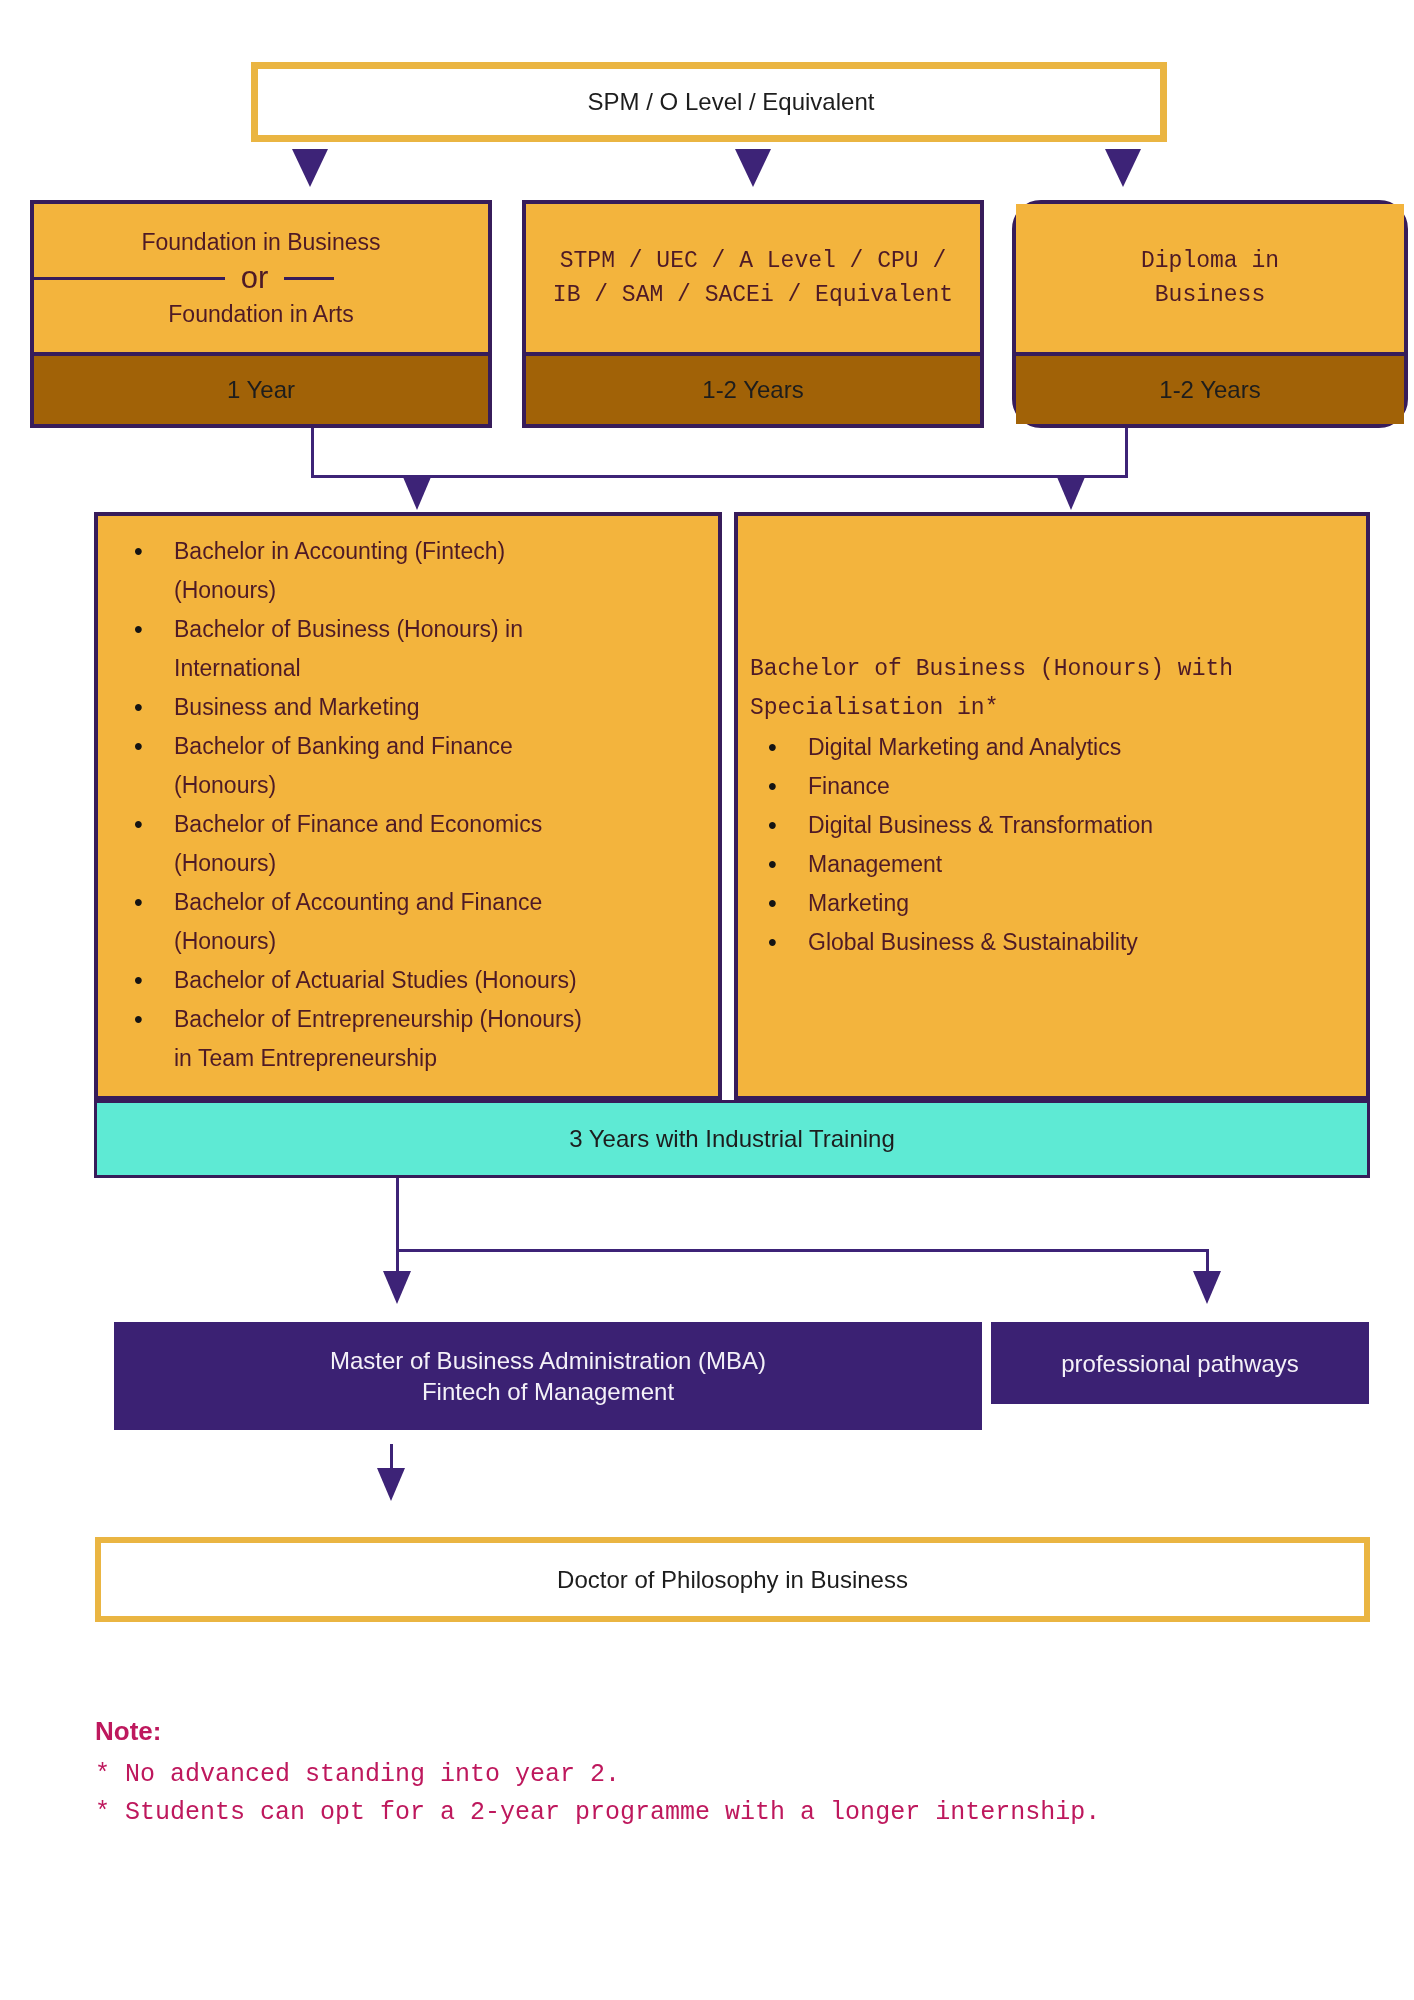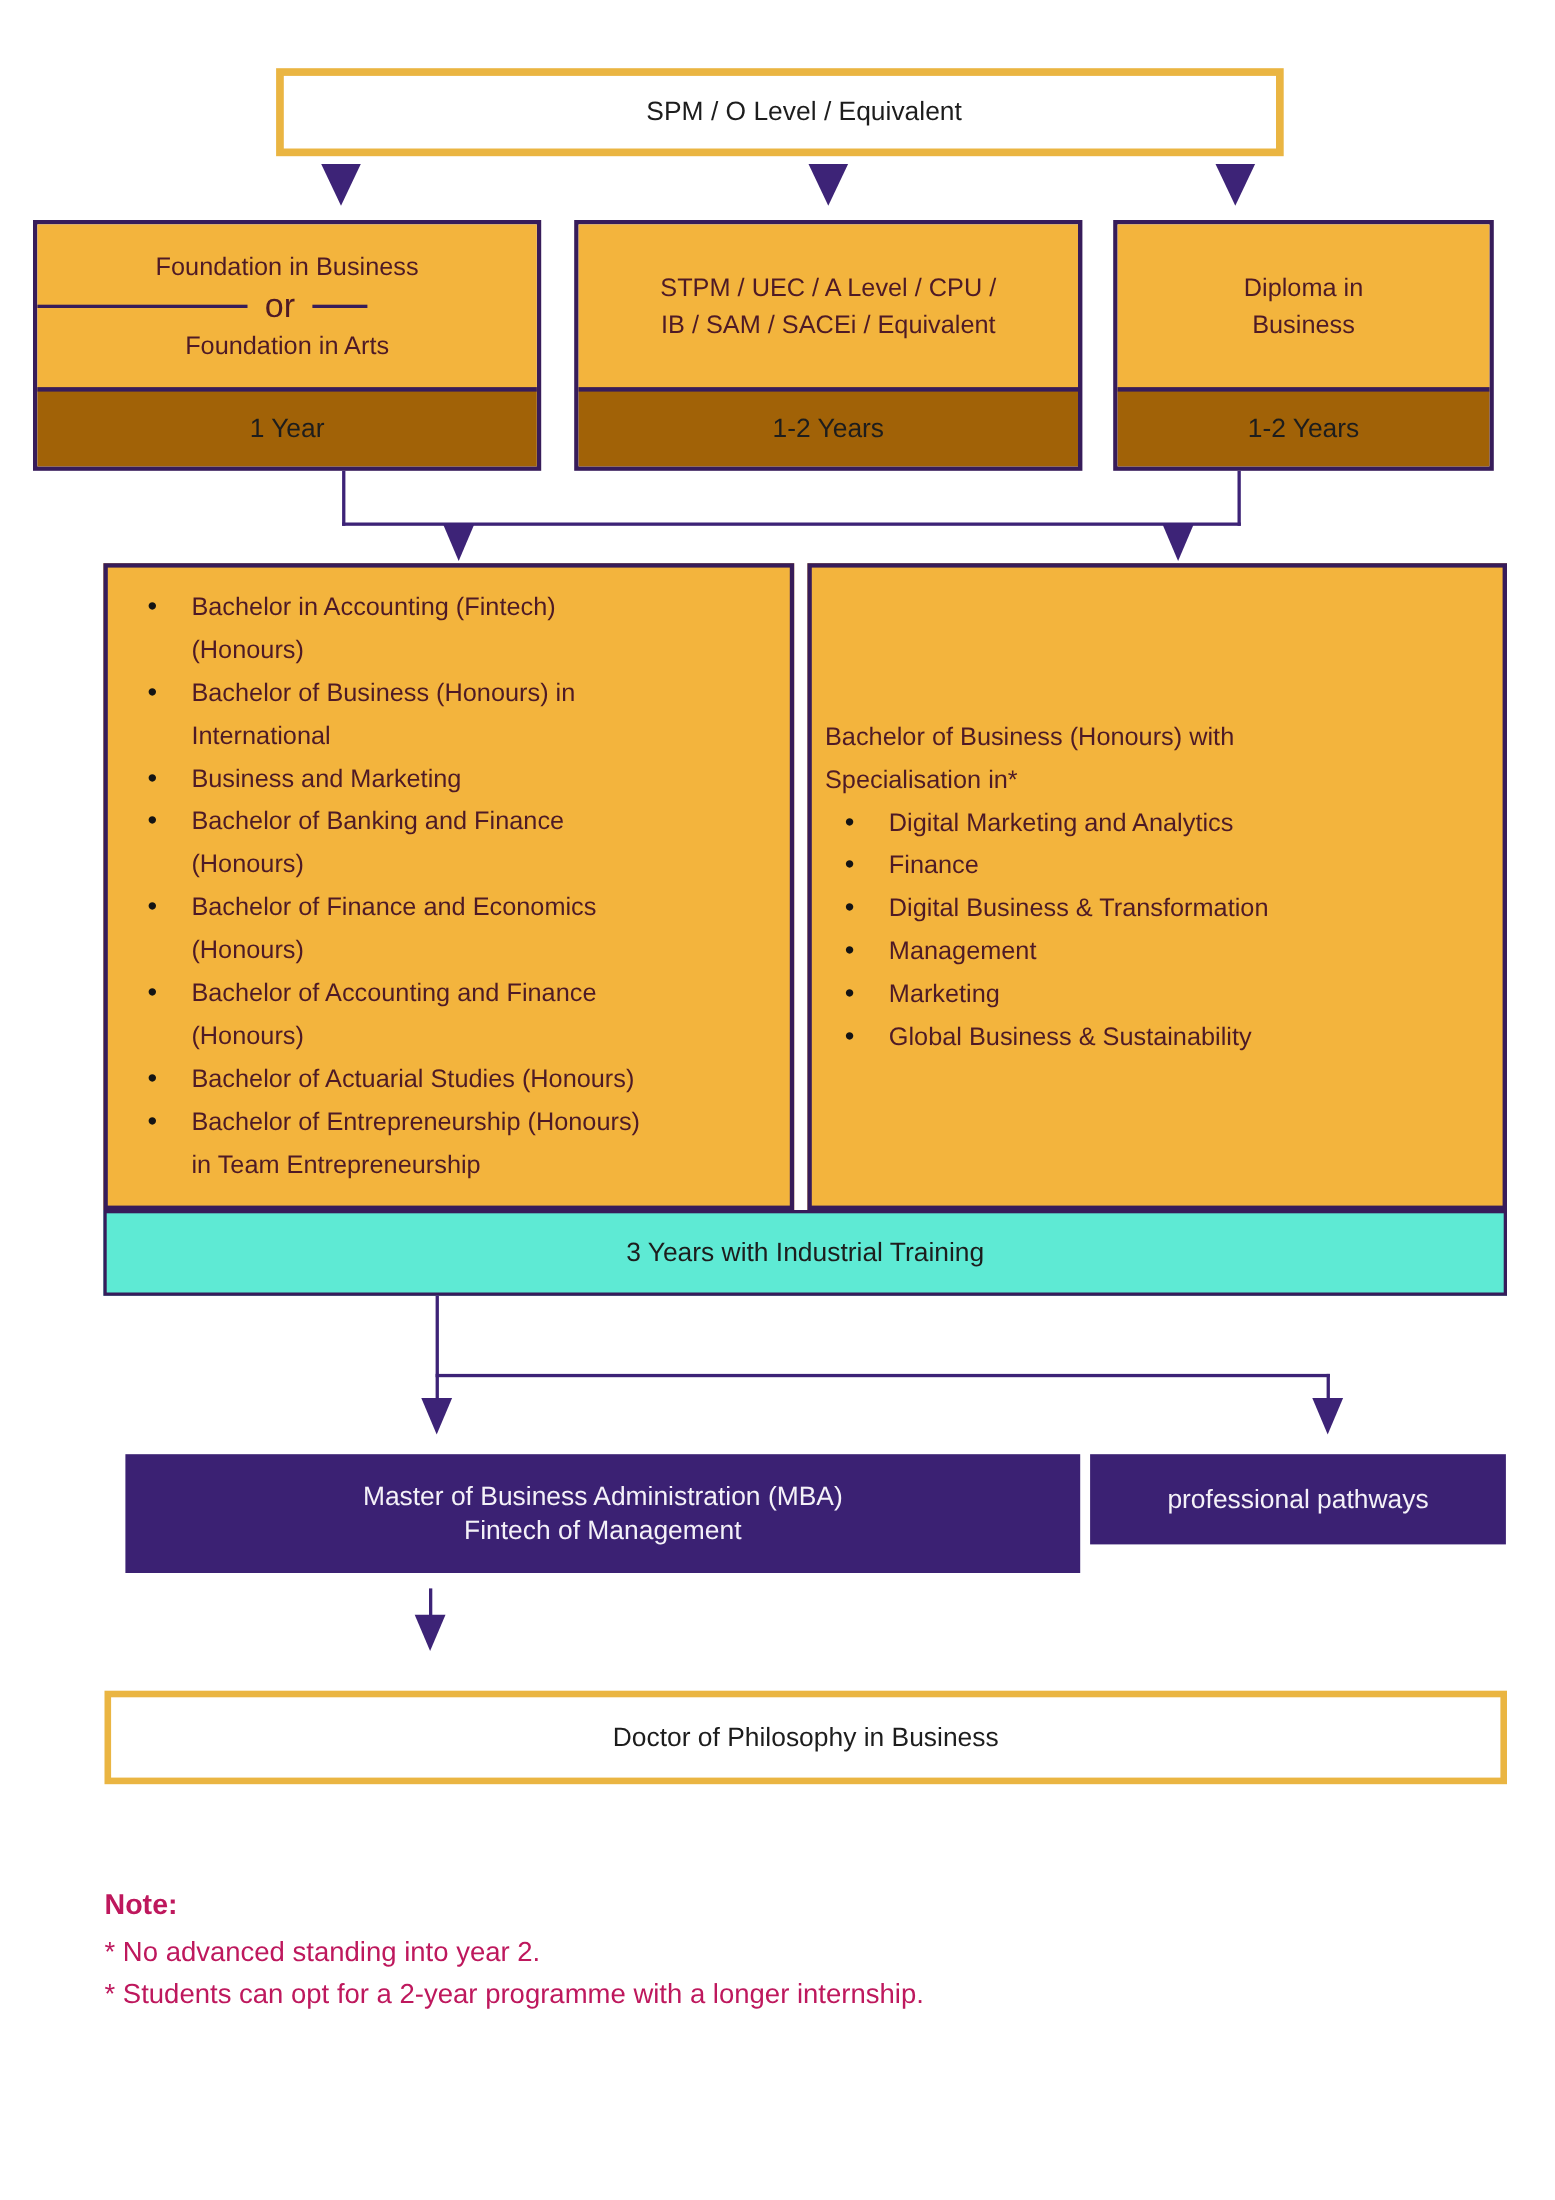--- a/index.html
+++ b/index.html
@@ -1,20 +1,20 @@
 <!DOCTYPE html>
 <html style="--gold: #eab542; --orange: #f3b43d; --border-purple: #371c5a; --arrow-purple: #3d2377; --masters-purple: #3b2173; --maroon: #4e1a26; --dark: #1d1d1d;"><head>
 <meta charset="utf-8">
 <style>
   html,body{margin:0;padding:0;background:#ffffff;}
   .canvas{
     position:relative;width:1414px;height:2000px;background:#ffffff;overflow:hidden;
     font-family:"Liberation Sans","DejaVu Sans",sans-serif;color:var(--dark,#1d1d1d);
   }
-  .pre{white-space:pre-line;}
+  .pre{white-space:pre-line;font-family:Liberation Mono, monospace;}
 
   
   .abs{position:absolute;box-sizing:border-box;}
   .gold-frame{
     background:#ffffff;border:7px solid var(--gold,#eab542);
     display:flex;align-items:center;justify-content:center;
     font-size:24px;color:var(--dark,#1d1d1d);
   }
   .col{
     border:4px solid var(--border-purple,#371c5a);background:#ffffff;
@@ -98,21 +98,21 @@
   </div>
 
   <div class="abs col" style="left:522px;top:200px;width:462px;height:228px;">
     <div class="fill">
       <span class="pre">STPM / UEC / A Level / CPU /
 IB / SAM / SACEi / Equivalent</span>
     </div>
     <div class="duration">1-2 Years</div>
   </div>
 
-  <div class="abs col" style="left:1012px;top:200px;width:346px;height:228px;">
+  <div class="abs col" style="left:1012px;top:200px;width:396px;height:228px;border-radius:29px;">
     <div class="fill">
       <span class="pre">Diploma in
 Business</span>
     </div>
     <div class="duration">1-2 Years</div>
   </div>
 
   <div class="line" style="left:311px;top:428px;width:3px;height:50px;"></div>
   <div class="line" style="left:1125px;top:428px;width:3px;height:50px;"></div>
   <div class="line" style="left:311px;top:475px;width:817px;height:3px;"></div>

